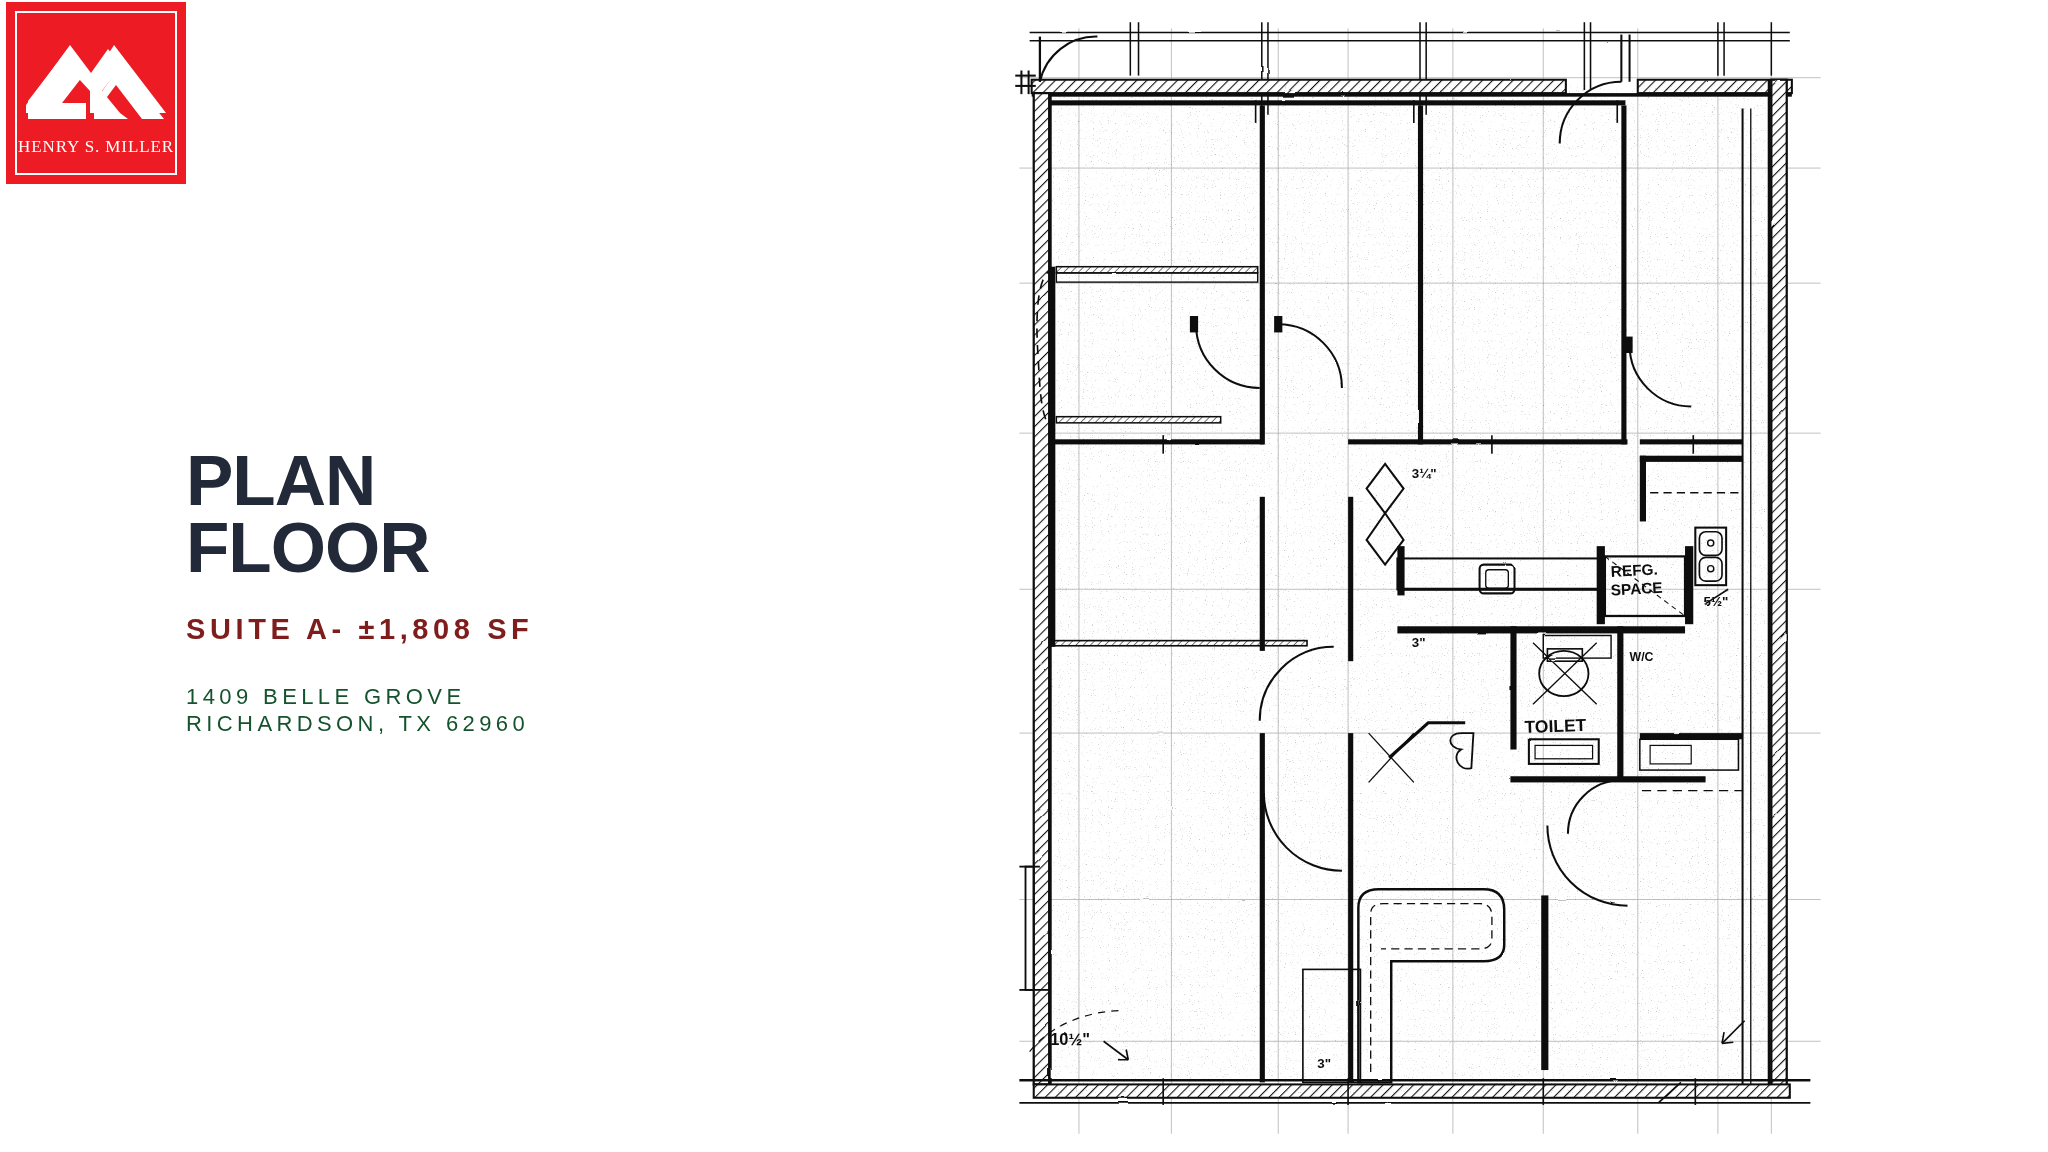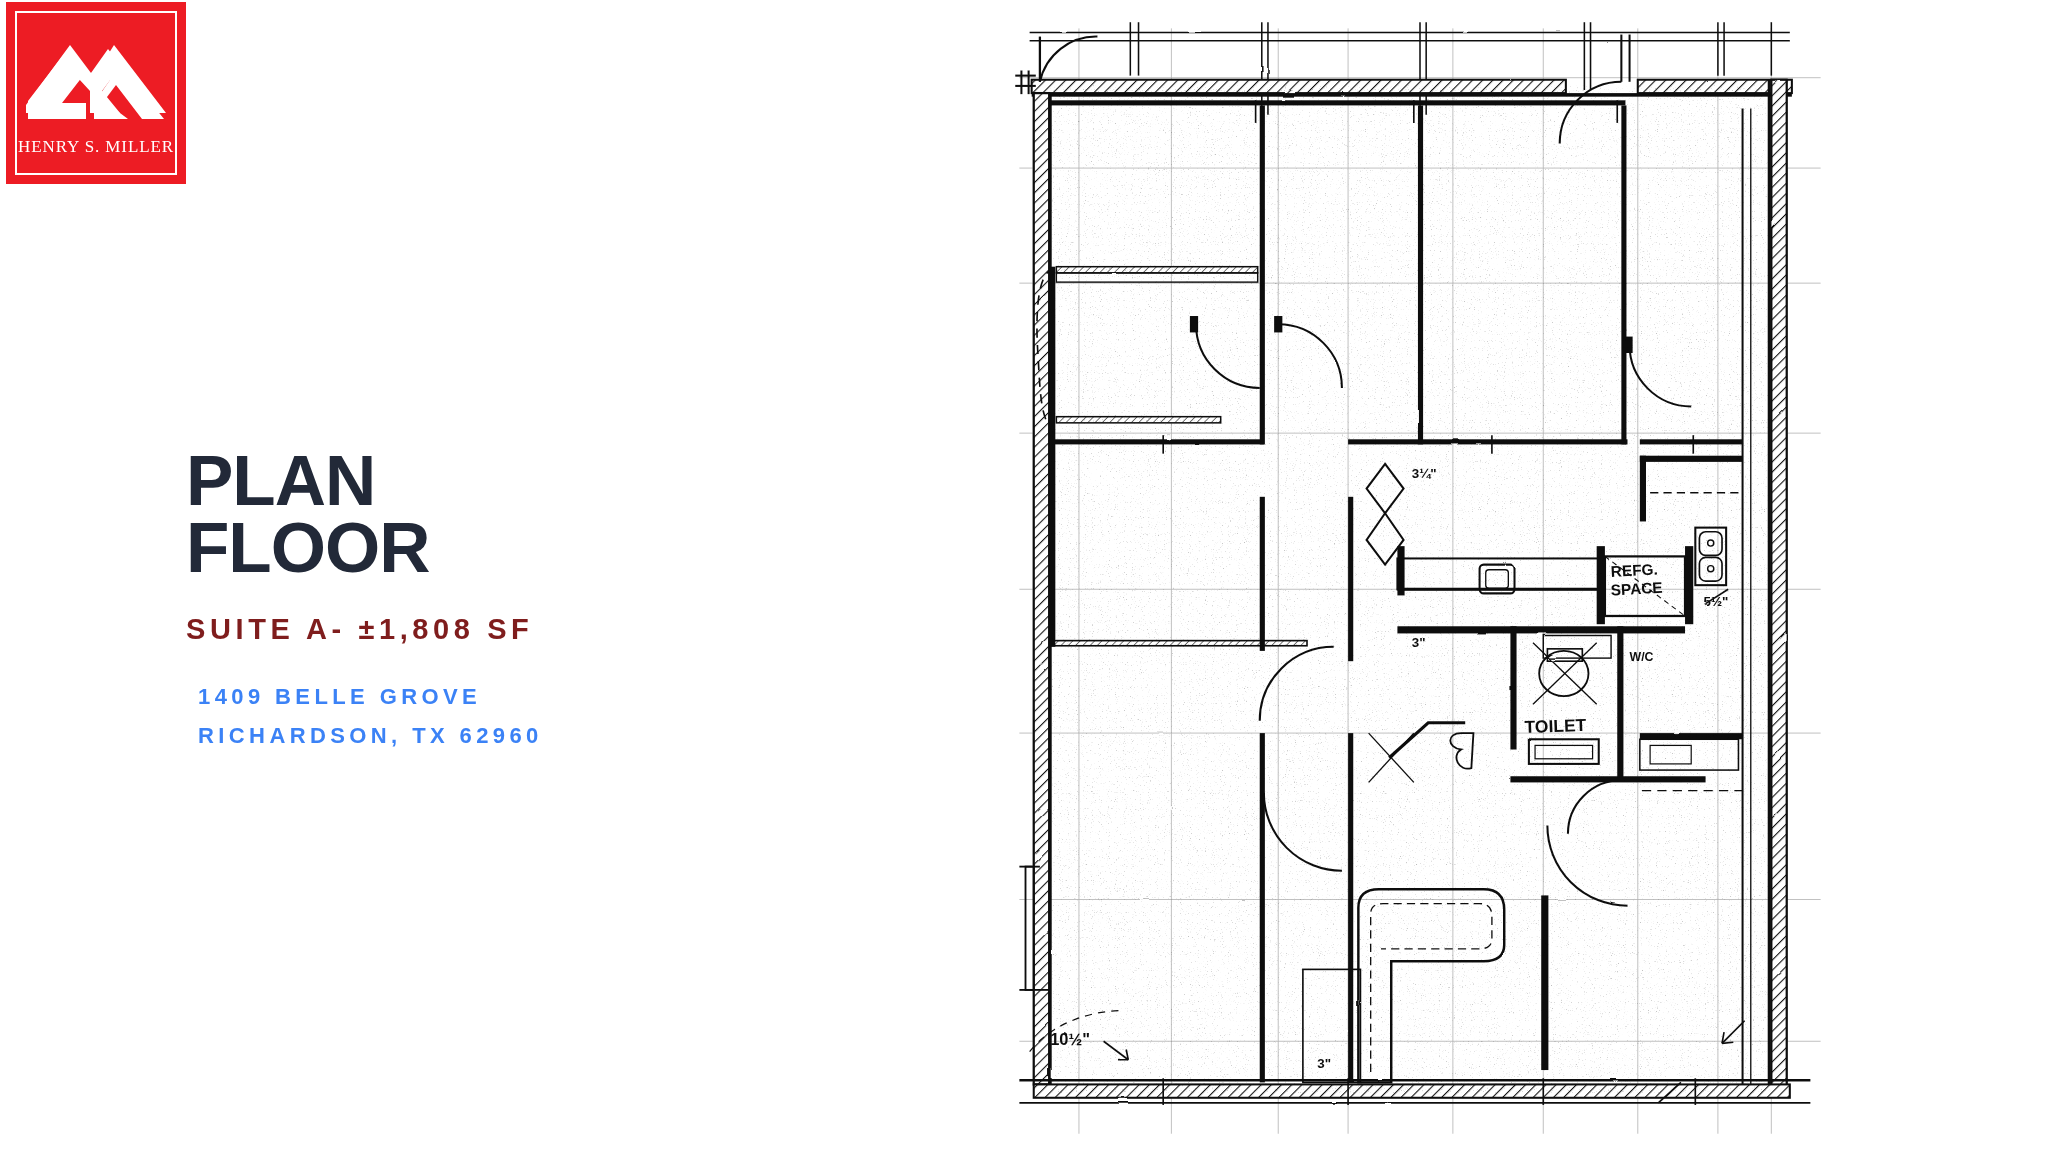--- a/index.html
+++ b/index.html
@@ -78,27 +78,27 @@
   #subtitle {
     color: #7f1d1d;
     font-family: "Liberation Sans", sans-serif;
     font-weight: 700;
     font-size: 29px;
     letter-spacing: 4.6px;
     margin: 32px 0 0 0;
     white-space: nowrap;
   }
   .address-line {
-    color: #3b82f6;
+    color: #14532d;
     font-family: "Liberation Sans", sans-serif;
-    font-weight: 700;
+    font-weight: 400;
     font-size: 22px;
     letter-spacing: 4.4px;
     line-height: 1.22;
-    margin: 12px;
+    margin: 0;
     white-space: nowrap;
   }
   #address-block { margin-top: 38px; }
 
   
   #floorplan-area {
     position: absolute;
     left: 940px;
     top: 14px;
     width: 960px;

